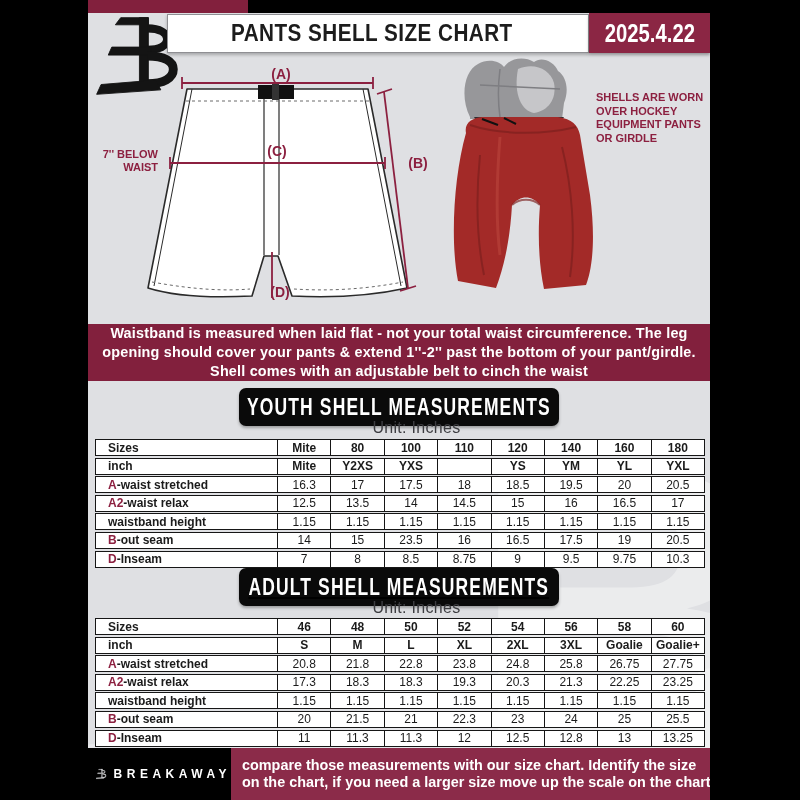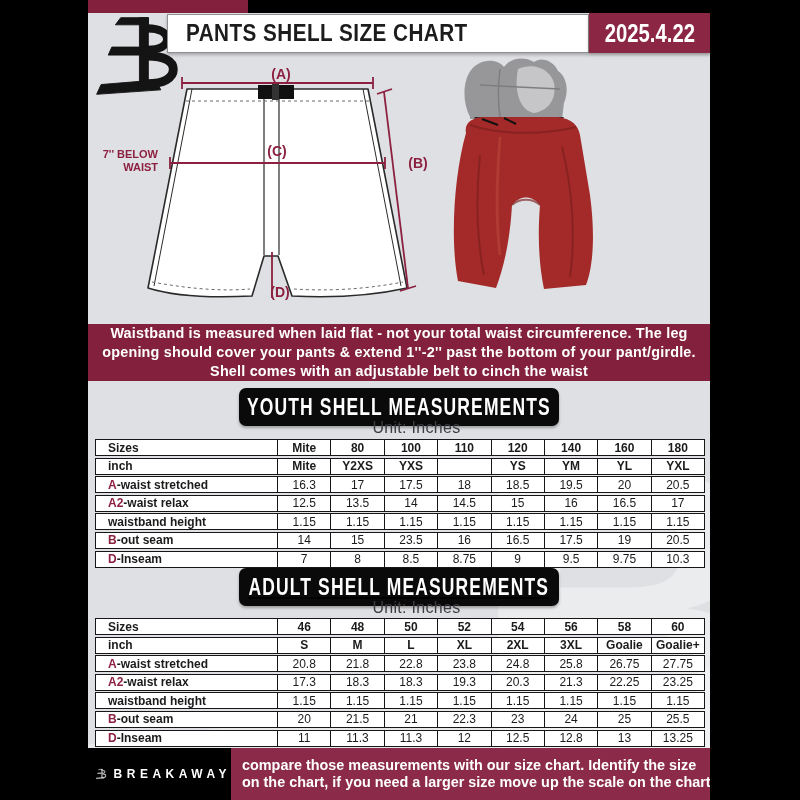--- a/index.html
+++ b/index.html
@@ -8,21 +8,21 @@
   .canvas { position:relative; width:800px; height:800px; background:#000; }
   .page { position:absolute; left:88px; top:0; width:622px; height:800px;
     background:#dfe0e3; overflow:hidden; }
 
   
   .strip-maroon { position:absolute; left:0; top:0; width:160px; height:13px; background:#82203d; }
   .strip-black  { position:absolute; left:160px; top:0; width:462px; height:13px; background:#000; }
   .brand-logo { position:absolute; left:8px; top:15px; width:94px; height:82px; }
   .title-bar { position:absolute; left:79px; top:14px; width:422px; height:39px;
     background:#fff; border:1px solid #8f8f93; box-shadow:0 2px 3px rgba(0,0,0,.25);
-    display:flex; align-items:center; padding-left:18px; }
+    display:flex; align-items:center; padding-left:18px;justify-content:center; }
   .title-bar span { font-size:23px; font-weight:600; color:#1c1c1c; letter-spacing:.5px;
     transform:scaleX(.9); transform-origin:left center; white-space:nowrap; }
   .date-box { position:absolute; left:501px; top:13px; width:121px; height:40px;
     background:#8b2644; display:flex; align-items:center; justify-content:center;
     box-shadow:0 2px 3px rgba(0,0,0,.35); }
   .date-box span { color:#fff; font-size:26px; font-weight:700; transform:scaleX(.78); white-space:nowrap; }
 
   
   .diagram-svg { position:absolute; left:18px; top:58px; }
   .photo-svg { position:absolute; left:352px; top:55px; }
@@ -153,20 +153,26 @@
       <path d="M26,78 C24,68 32,63 42,62 L118,62 C132,64 138,70 140,80 L150,140 C156,185 152,215 146,230 L104,234 C98,205 98,175 100,150 C92,140 80,140 72,150 C70,185 64,212 56,233 L18,226 C10,185 14,120 26,78 Z" fill="#a32a28"></path>
       <g fill="none" stroke="#7a1e1d" stroke-width="2" opacity=".65">
         <path d="M40,100 C36,140 36,180 44,220"></path>
         <path d="M122,92 C132,132 136,180 130,222"></path>
         <path d="M72,150 C80,143 92,143 100,150"></path>
         <path d="M30,70 C60,80 104,80 136,72"></path>
       </g>
       <path d="M60,82 C57,120 55,160 60,200" fill="none" stroke="#bf4a40" stroke-width="3" opacity=".5"></path>
       <path d="M42,64 L58,70 M64,63 L76,69" stroke="#111" stroke-width="2"></path>
     </svg>
+    <div class="shells-note">
+        <div>SHELLS ARE WORN</div>
+        <div>OVER HOCKEY</div>
+        <div>EQUIPMENT PANTS</div>
+        <div>OR GIRDLE</div>
+      </div>
 
     <div class="info-banner">
         <div>Waistband is measured when laid flat - not your total waist circumference. The leg</div>
         <div>opening should cover your pants &amp; extend 1''-2'' past the bottom of your pant/girdle.</div>
         <div>Shell comes with an adjustable belt to cinch the waist</div>
       </div>
 
     <div class="sec-banner" style="top:388px;">
       <span>YOUTH SHELL MEASUREMENTS</span>
     </div>

